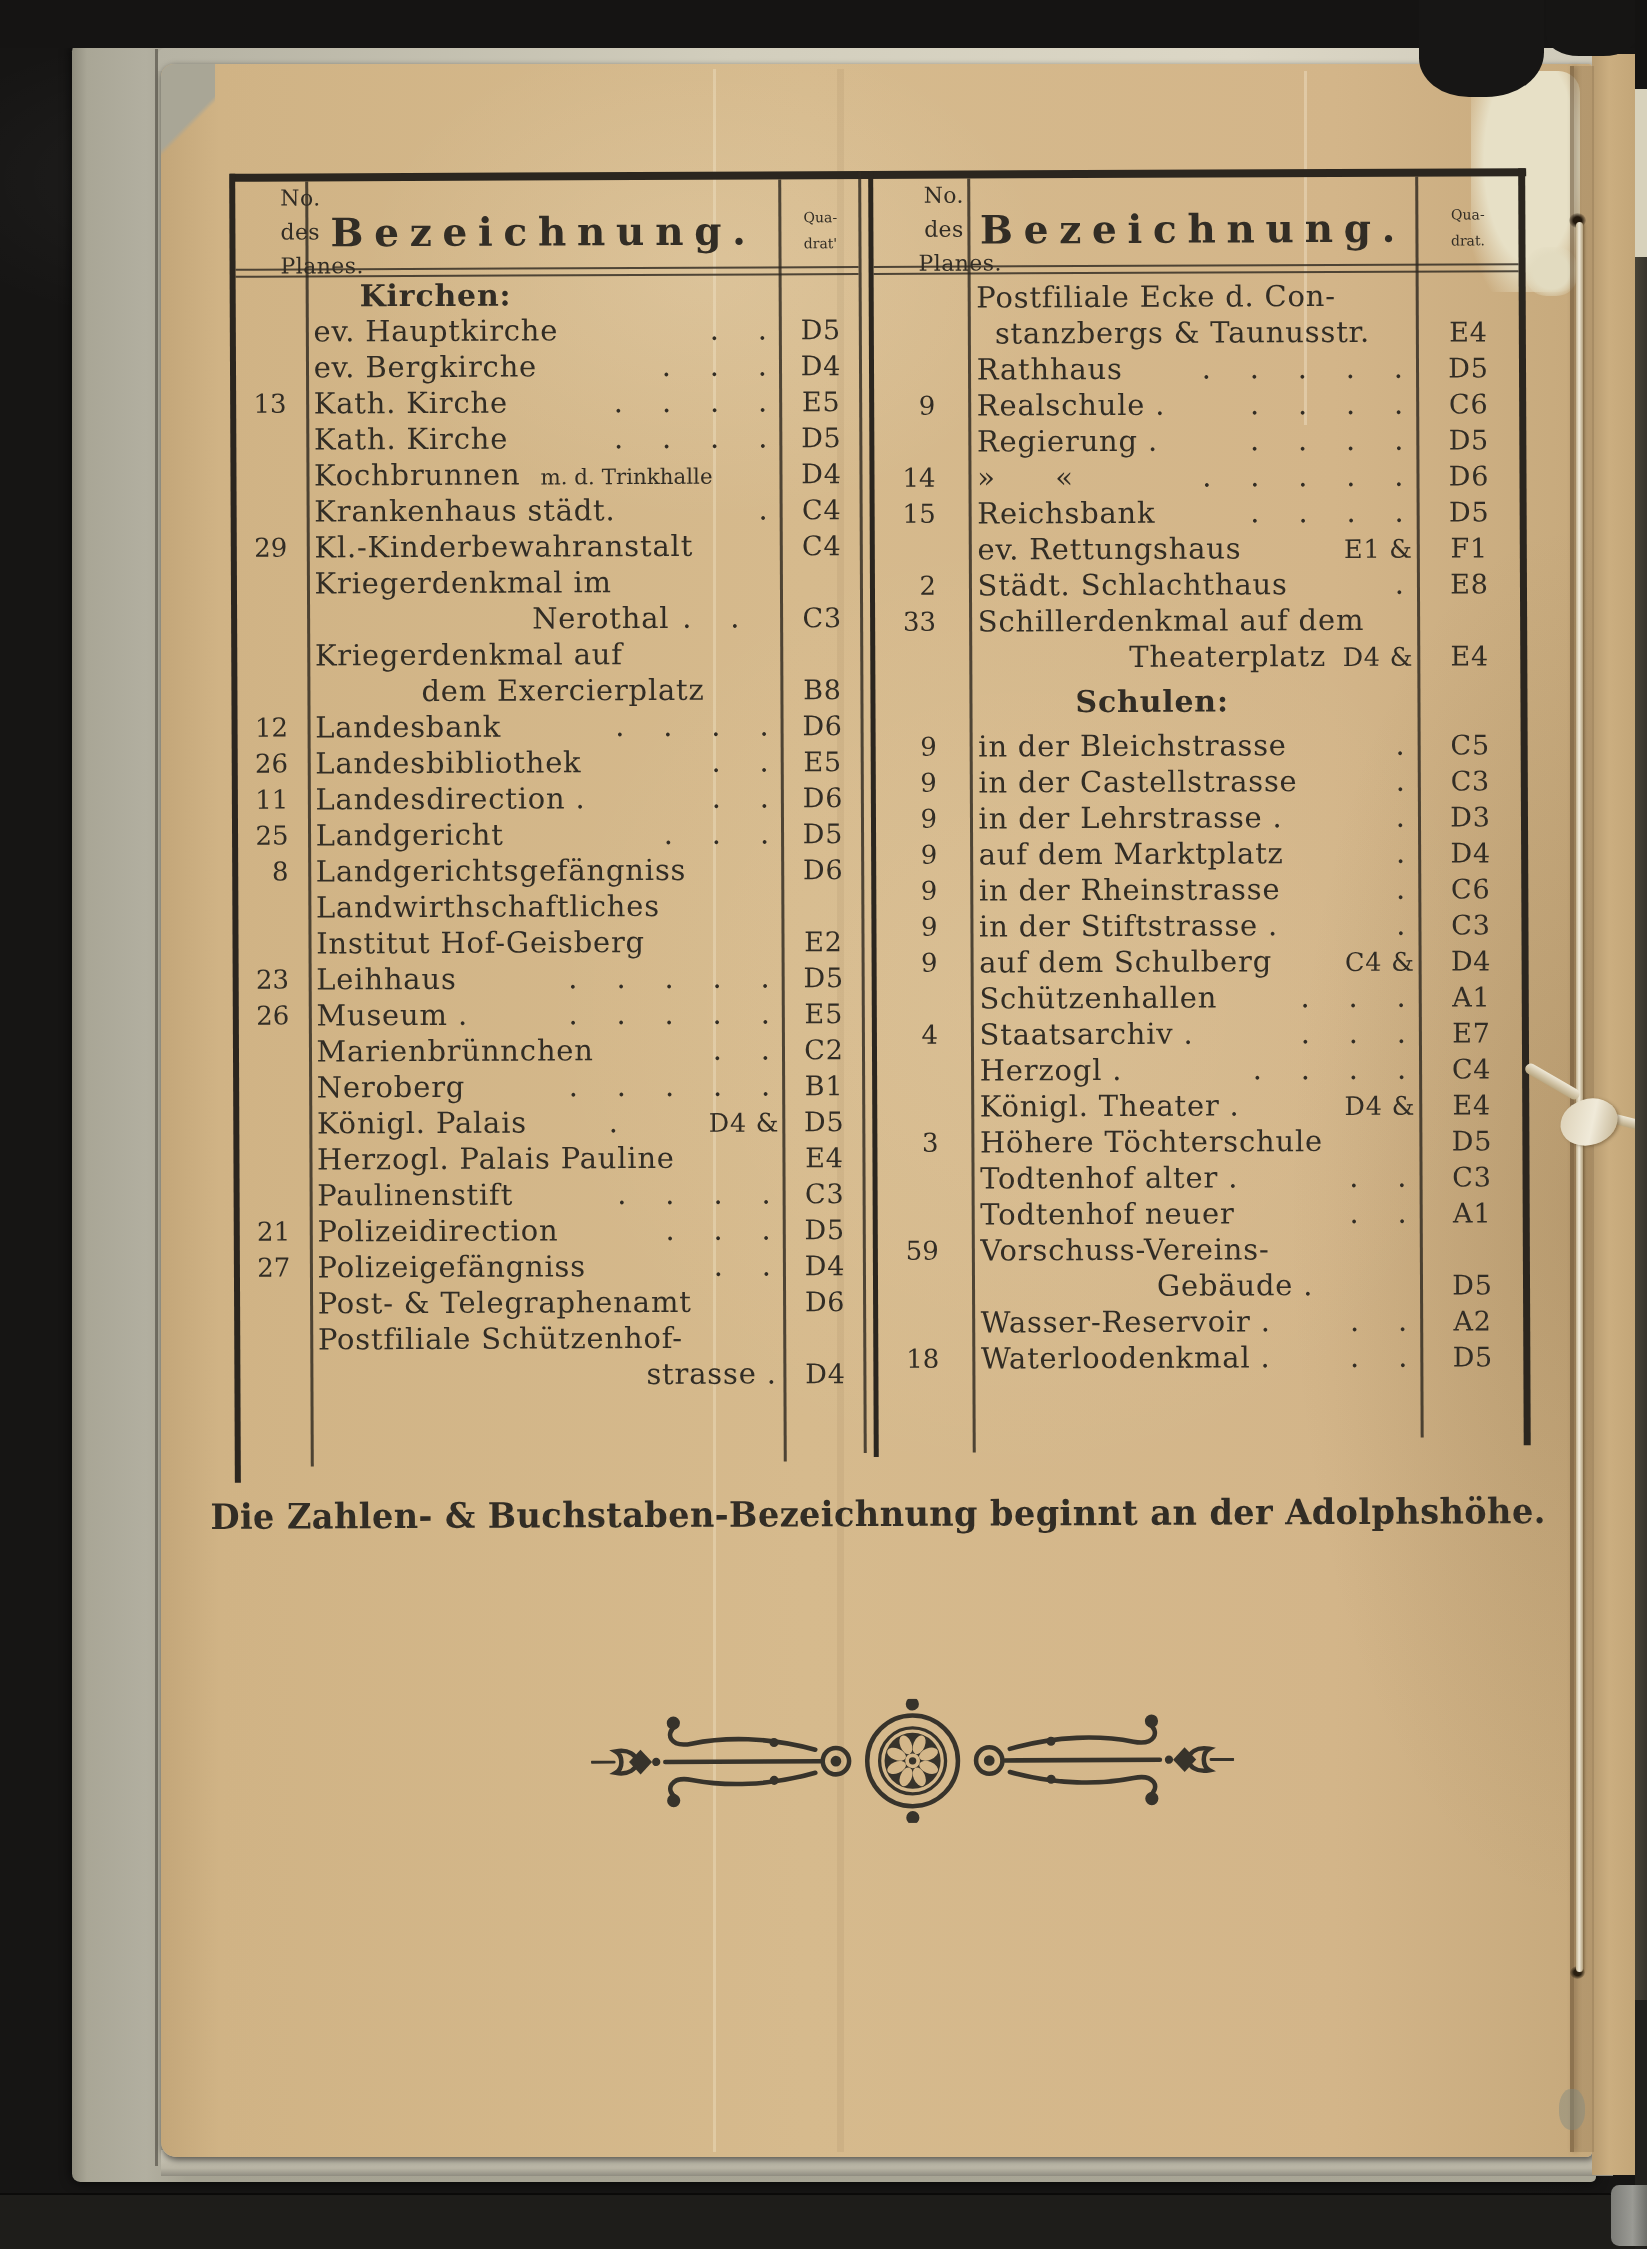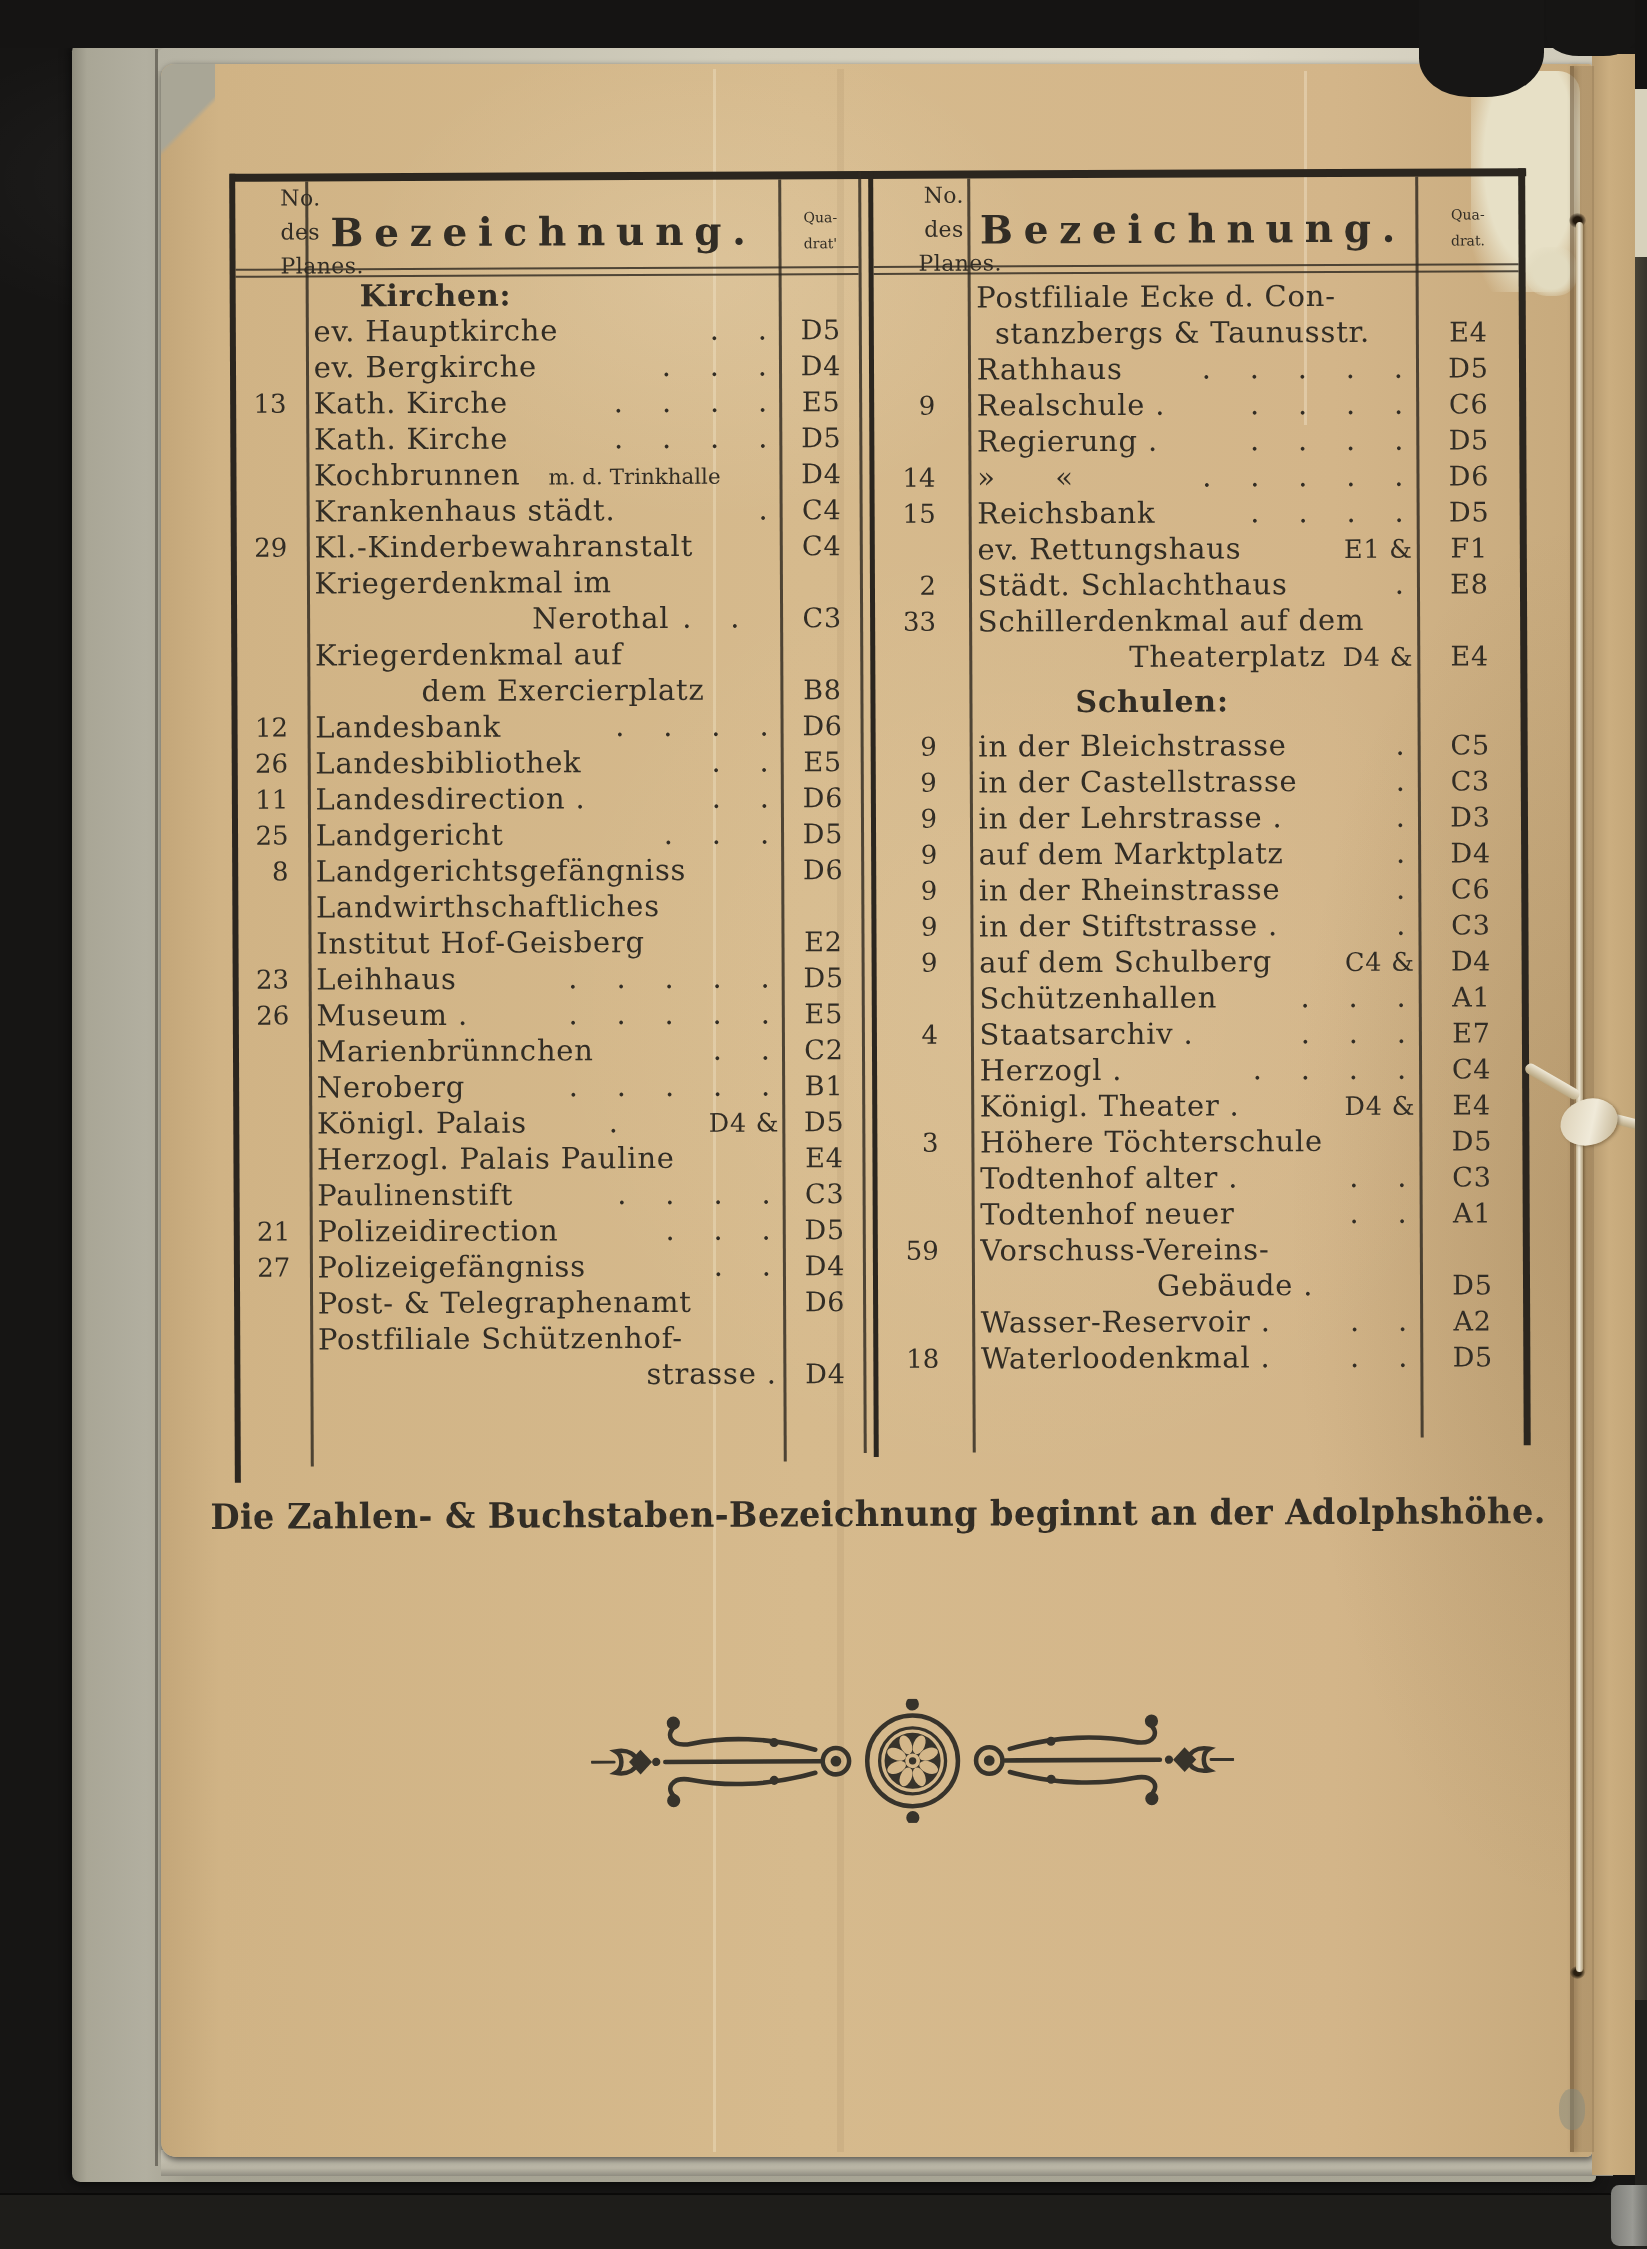--- a/index.html
+++ b/index.html
@@ -96,21 +96,21 @@
   .t-left .row{grid-template-columns:71px 474px 80px;}
   .t-right .row{grid-template-columns:96px 447px 103px;}
   .t-right .row.section{height:53px;}
   .c-no{text-align:right;padding-right:20.6px;font-size:26px;}
   .t-right .c-no{padding-right:35px;}
   .c-label{display:flex;align-items:baseline;padding-left:6.6px;padding-right:5px;
     font-size:29px;letter-spacing:0.8px;white-space:pre;overflow:visible;}
   .section .c-label{font-weight:bold;font-size:30px;}
   .t-left .section .c-label{padding-left:53px;}
   .t-right .section .c-label{padding-left:104px;}
-  .small{font-size:21.4px;margin-left:28px;letter-spacing:0;}
+  .small{font-size:21.4px;margin-left:20px;letter-spacing:0;}
   .dots{margin-left:auto;word-spacing:28px;padding-right:8.2px;}
   .cont .dots{margin-left:13px;}
   .ref{margin-left:auto;font-size:25.5px;white-space:nowrap;}
   .c-quad{text-align:center;font-size:27px;letter-spacing:0.8px;}
 
   .footer-note{position:absolute;left:165px;top:1493px;width:1420px;text-align:center;
     font-weight:bold;font-size:35px;letter-spacing:0.4px;transform:scaleX(.96);white-space:nowrap;}
 
   .orn{position:absolute;left:587px;top:1699px;}
 </style>

